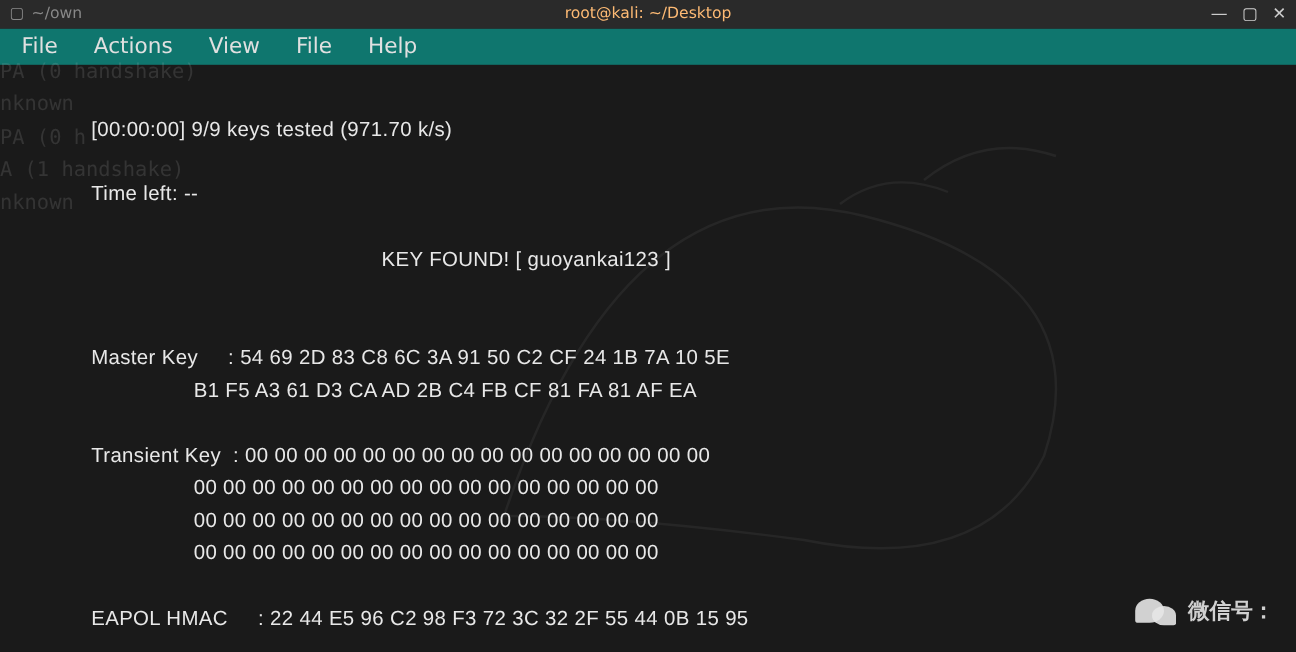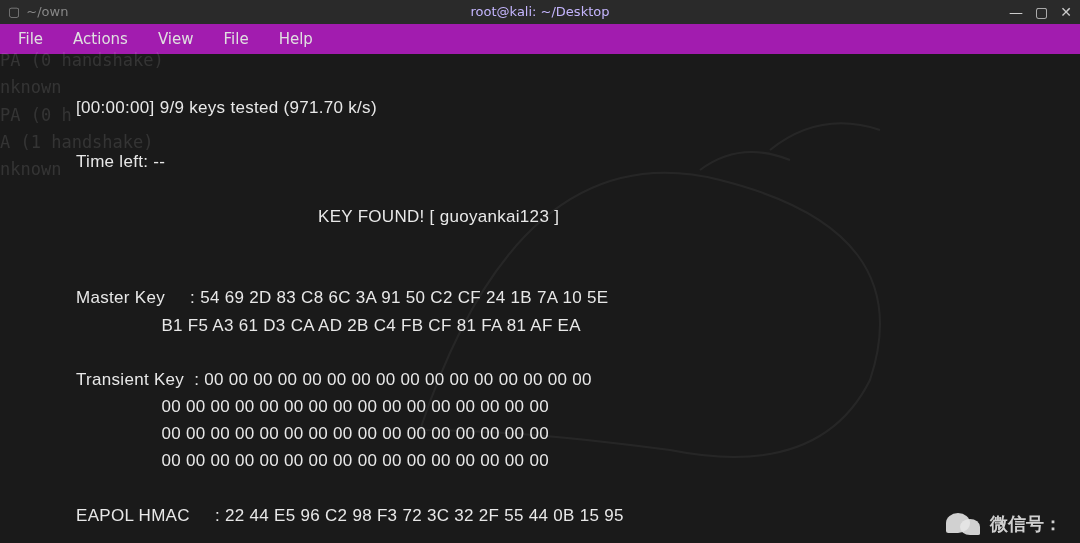--- a/index.html
+++ b/index.html
@@ -31,36 +31,36 @@
     }
     .title-left {
       display: flex;
       align-items: center;
       gap: 6px;
     }
     .title-center {
       position: absolute;
       left: 50%;
       transform: translateX(-50%);
-      color: #c4b5fd;
+      color: #fdba74;
     }
     .title-right {
       display: flex;
       gap: 12px;
       font-size: 14px;
       color: #ccc;
     }
     .menu-bar {
       height: 30px;
-      background: #a21caf;
+      background: #0f766e;
       display: flex;
       align-items: center;
       padding: 0 4px;
       font-family: "DejaVu Sans", Arial, sans-serif;
-      font-size: 15px;
+      font-size: 18px;
       color: #e0e0e0;
       gap: 2px;
     }
     .menu-item {
       padding: 4px 14px;
       cursor: pointer;
     }
     .ghost-text {
       position: absolute;
       left: 0;
@@ -80,21 +80,21 @@
       font-size: 17px;
       line-height: 1.6;
       letter-spacing: 0.3px;
     }
     .key-found {
       padding-left: 242px;
     }
     .watermark {
       position: absolute;
       right: 18px;
-      bottom: 4px;
+      bottom: 18px;
       display: flex;
       align-items: center;
       gap: 8px;
       color: #d0d0d0;
       font-family: "DejaVu Sans", Arial, sans-serif;
       font-size: 18px;
       font-weight: 600;
     }
     .watermark .bubble {
       width: 36px;

